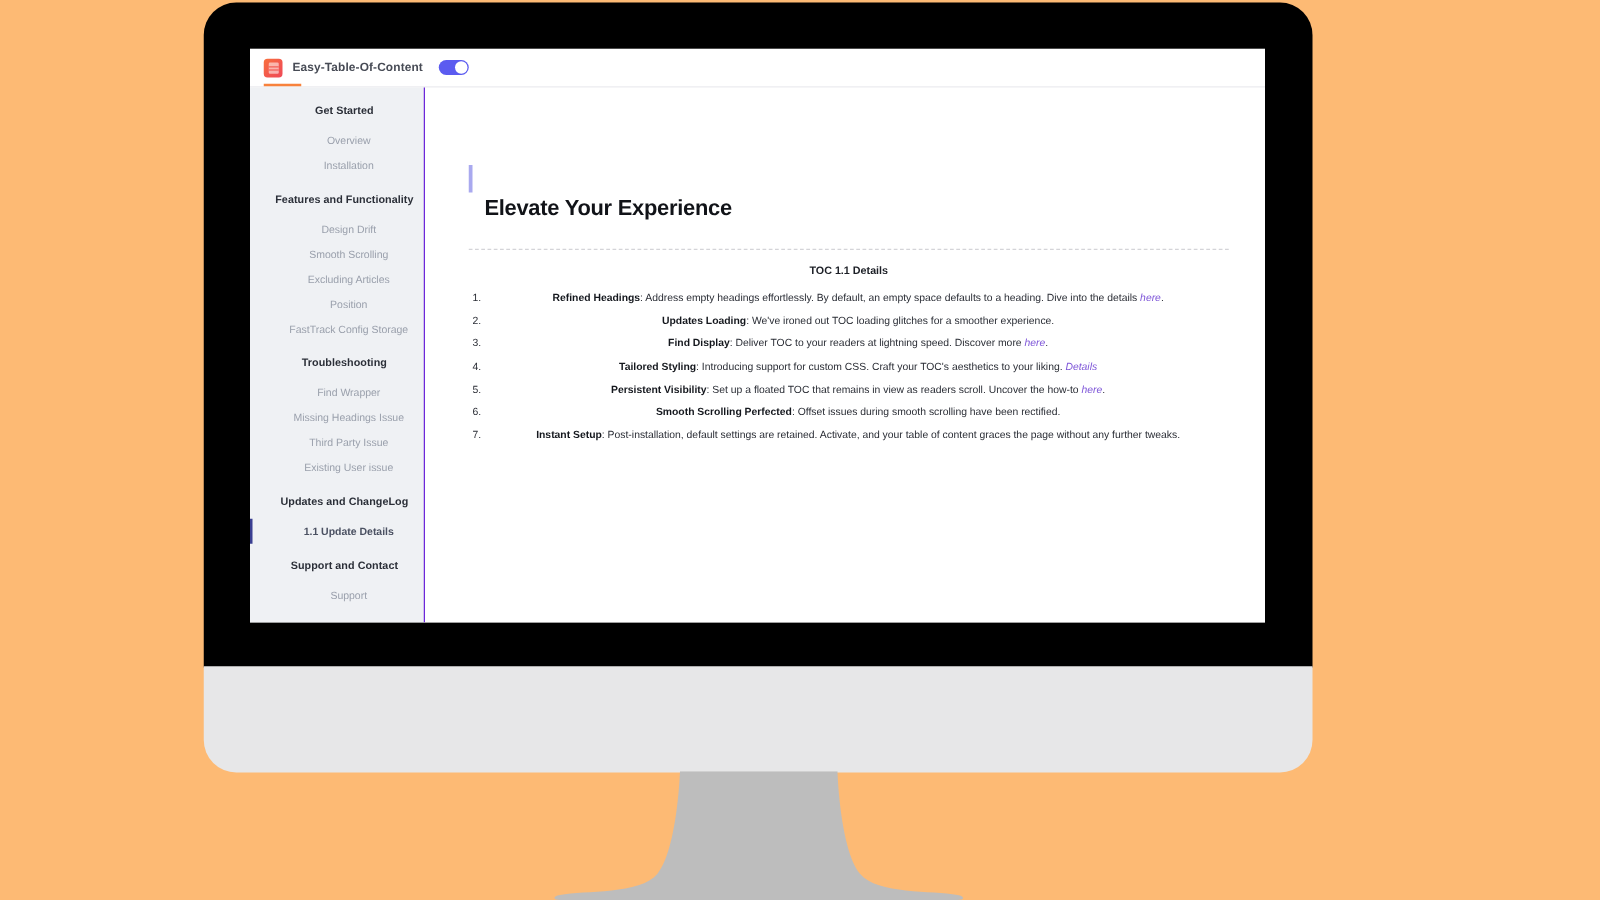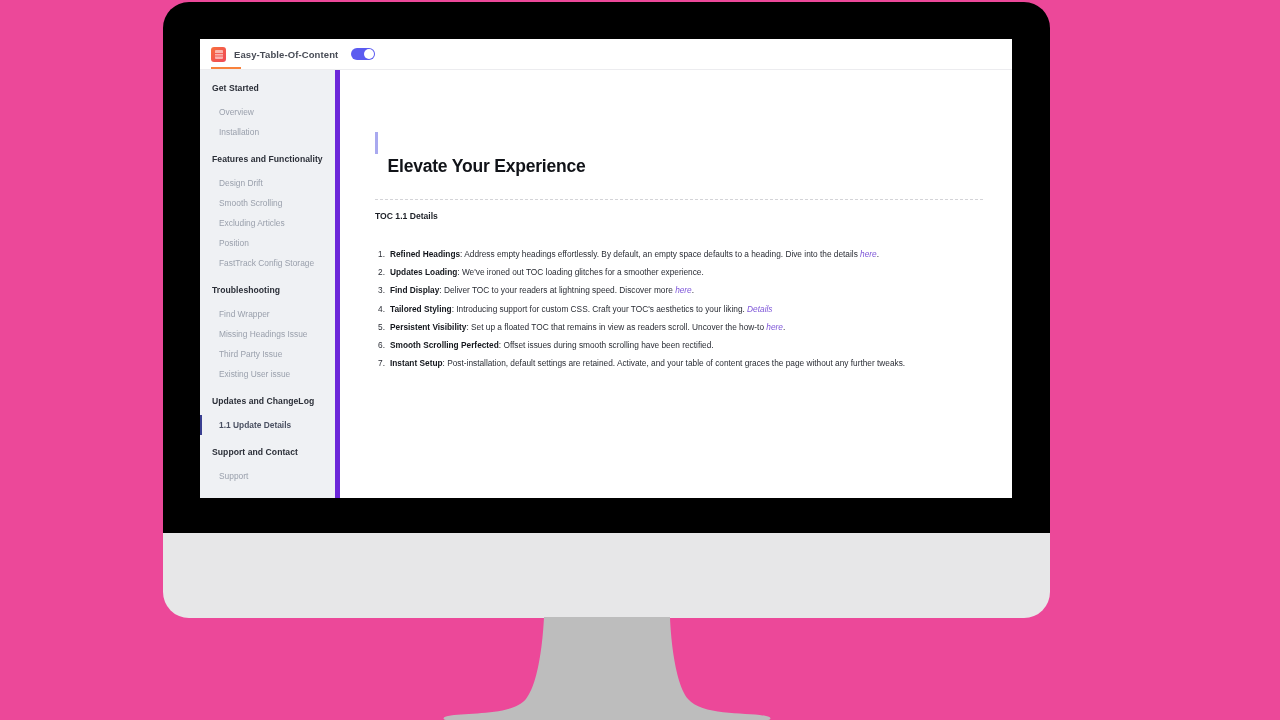--- a/index.html
+++ b/index.html
@@ -4,21 +4,22 @@
 <style>
   * { box-sizing: border-box; margin: 0; padding: 0; }
   html, body {
     width: 1280px; height: 720px;
     overflow: hidden;
     font-family: "Liberation Sans", sans-serif;
   }
   #stage {
     position: relative;
     width: 1280px; height: 720px;
-    background: #ec4899;
+    background: #fdba74;
+    text-align: center;
   }
 
   
   #monitor-bezel {
     position: absolute;
     left: 163px; top: 2px;
     width: 887px; height: 532px;
     background: #000000;
     border-radius: 26px 26px 0 0;
   }
@@ -113,21 +114,21 @@
   }
 
   
   #body-row { flex: 1 1 auto; display: flex; min-height: 0; }
 
   
   #sidebar {
     width: 140px;
     flex: 0 0 140px;
     background: #eff1f4;
-    border-right: 5px solid #6d28d9;
+    border-right: 1px solid #6d28d9;
     padding-top: 13px;
     position: relative;
     overflow: hidden;
   }
   .nav-section {
     font-size: 8.6px;
     font-weight: bold;
     color: #2b2f38;
     padding: 0 0 0 12px;
     margin: 12px 0 9px 0;
@@ -184,21 +185,21 @@
     margin-top: 48px;
   }
   #content-divider {
     border-top: 1px dashed #d4d4d8;
     margin: 0 0 11px 0;
   }
   #section-label {
     font-size: 8.6px;
     font-weight: bold;
     color: #1c1f26;
-    margin-bottom: 24px;
+    margin-bottom: 8px;
   }
   ol#feature-list {
     list-style: none;
     counter-reset: feat;
   }
   ol#feature-list li {
     counter-increment: feat;
     font-size: 8.3px;
     color: #2a2d35;
     line-height: 18.2px;

